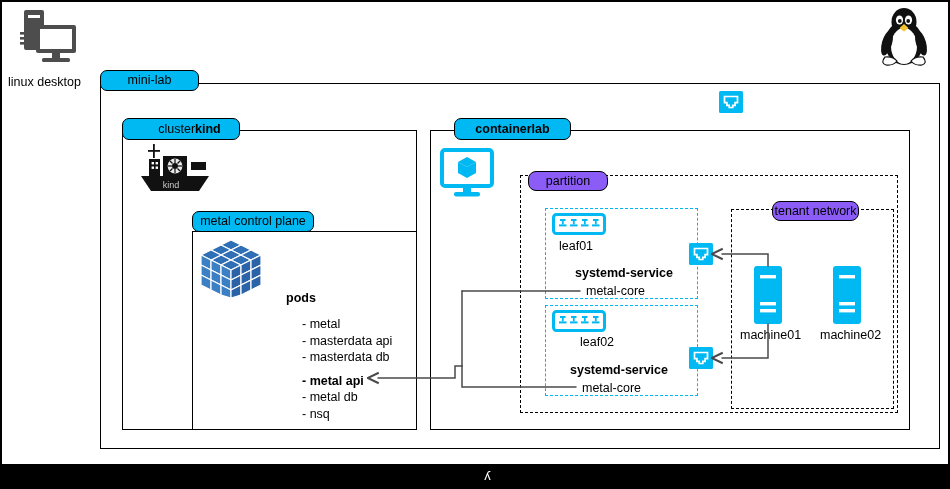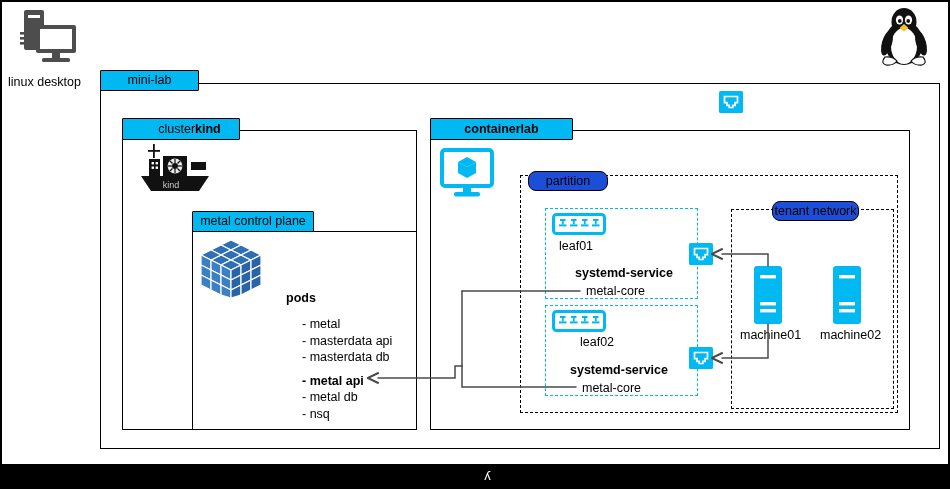--- a/index.html
+++ b/index.html
@@ -10,25 +10,25 @@
   .frame{position:absolute;left:0;top:0;width:950px;height:466px;border:2px solid #000;box-sizing:border-box;}
   .taskbar{position:absolute;left:0;top:466px;width:950px;height:23px;background:#000;}
   .taskbar-glyph{position:absolute;left:483px;top:469px;width:9px;height:13px;color:#fff;font-size:13px;line-height:13px;text-align:center;}
 
   
   .box{position:absolute;border:1.6px solid #000;box-sizing:border-box;background:transparent;}
   .box.dashed{border:1.6px dashed #000;}
   .box.cyan-dashed{border:1.4px dashed #00b8f0;}
 
   
-  .tab{position:absolute;box-sizing:border-box;background:#00b9f2;border:1.6px solid #000;border-radius:1px;
+  .tab{position:absolute;box-sizing:border-box;background:#00b9f2;border:1.6px solid #000;border-radius:7px;
        color:#000;font-size:12.5px;line-height:1;display:flex;align-items:center;justify-content:center;
        padding:0 9px;white-space:nowrap;}
   .tab.bold{font-weight:bold;}
-  .tab-white{position:absolute;box-sizing:border-box;background:#1d4ed8;border:1.6px solid #000;border-radius:8px;
+  .tab-white{position:absolute;box-sizing:border-box;background:#8b5cf6;border:1.6px solid #000;border-radius:8px;
        color:#000;font-size:12.5px;line-height:1;display:flex;align-items:center;justify-content:center;
        padding:0 20px;white-space:nowrap;}
 
   .lbl{position:absolute;font-size:12.5px;color:#000;white-space:nowrap;line-height:1.15;}
   .lbl.b{font-weight:bold;}
 
   .podlist{position:absolute;font-size:12.5px;color:#000;line-height:16.6px;white-space:nowrap;}
   .podlist div.bold{font-weight:bold;margin-top:7px;}
 
   svg.overlay{position:absolute;left:0;top:0;width:950px;height:489px;pointer-events:none;}
@@ -168,21 +168,21 @@
   <div class="podlist" style="left:302px;top:316px;">
     <div>- metal</div>
     <div>- masterdata api</div>
     <div>- masterdata db</div>
     <div class="bold">- metal api</div>
     <div>- metal db</div>
     <div>- nsq</div>
   </div>
 
   <div class="box" style="left:430px;top:130px;width:480px;height:300px;"></div>
-  <div class="tab bold" style="left:430px;top:118px;width:143px;height:22px;">containerlab</div>
+  <div class="tab bold" style="left:454px;top:118px;width:117px;height:22px;">containerlab</div>
 
   <div class="icon" style="left:440px;top:148px;width:54px;height:52px;">
     <svg width="54" height="52" viewBox="0 0 54 52">
       <rect x="2" y="2" width="50" height="36" rx="3" fill="none" stroke="#00b9f2" stroke-width="4"></rect>
       <g fill="#00b9f2">
         <polygon points="27,9 36,14 27,19 18,14"></polygon>
         <polygon points="18,14 27,19 27,30 18,25"></polygon>
         <polygon points="36,14 36,25 27,30 27,19"></polygon>
       </g>
       <rect x="23" y="38" width="8" height="6" fill="#00b9f2"></rect>

